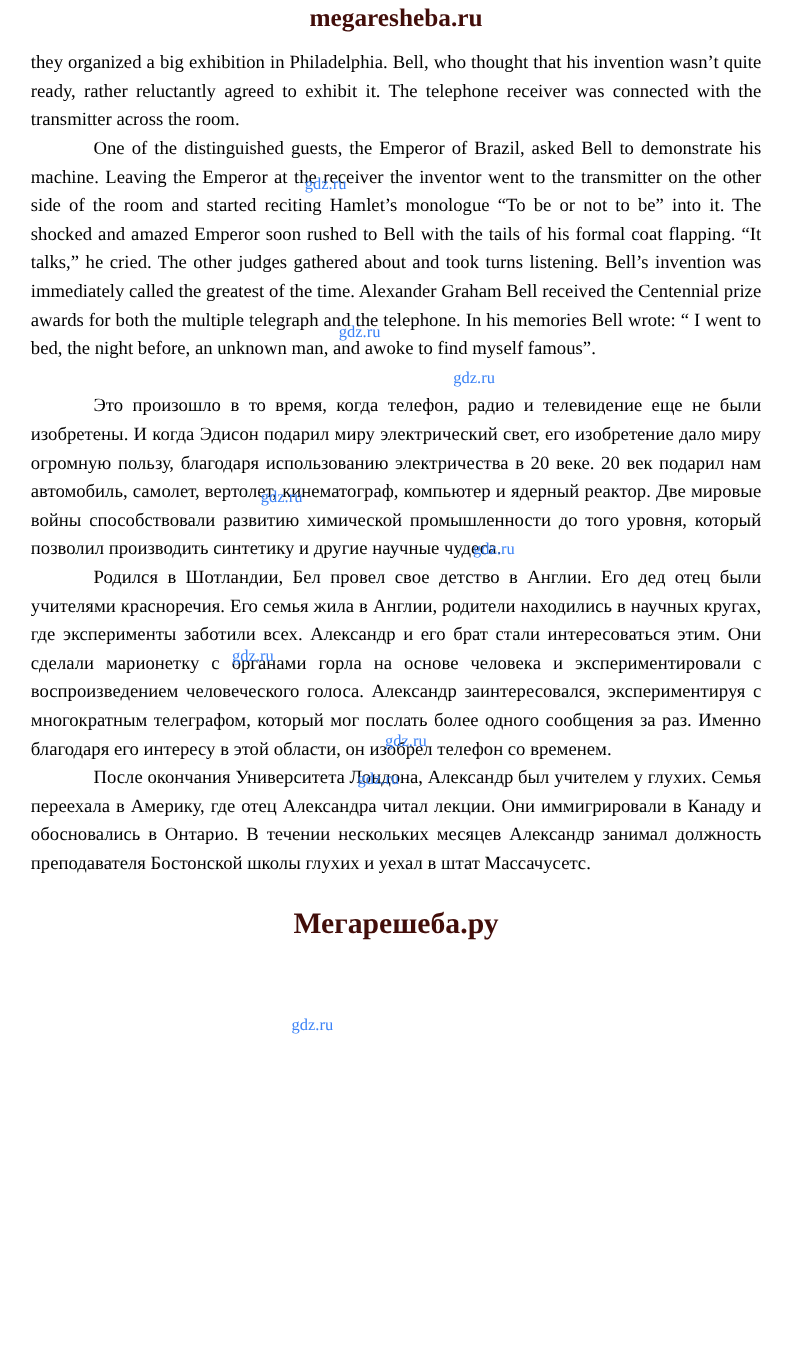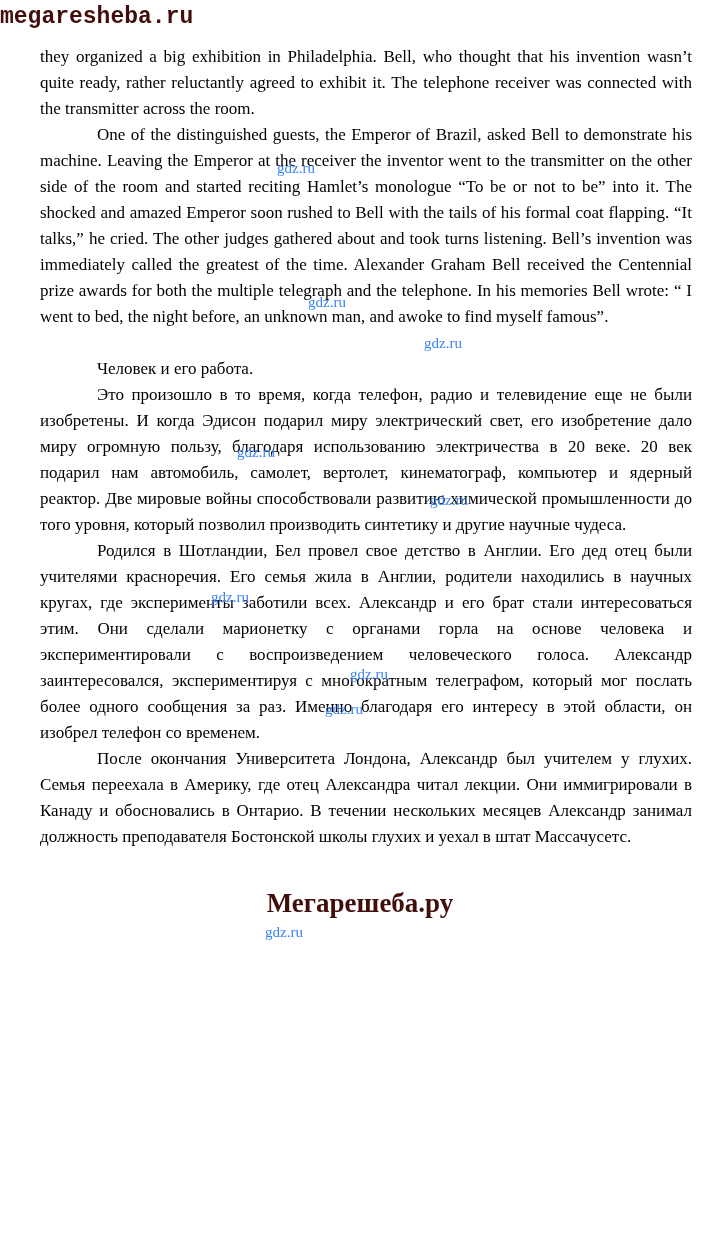--- a/index.html
+++ b/index.html
@@ -6,46 +6,46 @@
   html, body { margin: 0; padding: 0; }
   body {
     width: 720px;
     height: 1243px;
     position: relative;
     overflow: hidden;
     background: #ffffff;
     color: #000000;
     font-family: "Liberation Serif", "DejaVu Serif", serif;
   }
-  .site-header { text-align: left; padding-top: 2px; font-family: Liberation Mono, monospace; }
+  .site-header { text-align: center; padding-top: 2px; }
   .site-header .brand {
     font-size: 23px;
     font-weight: bold;
     color: #420e0a;
     line-height: 30px;
     display: inline-block;
   }
   .content {
-    margin: 12px 28px 0 40px;
+    margin: 12px 28px 0 28px;
     font-size: 17px;
     line-height: 26px;
     text-align: justify;
   }
   .content p { margin: 0; text-indent: 57px; }
   .content p.noindent { text-indent: 0; }
   .wm {
     font-weight: normal;
     font-size: 15px;
     color: #3b82f6;
     white-space: nowrap;
   }
   .wm-line { height: 26px; text-indent: 0; }
   .wm-line .wm { margin-left: 384px; }
   .wm.abs { position: absolute; z-index: 5; }
-  .site-footer { text-align: center; margin-top: 36px; }
+  .site-footer { text-align: center; margin-top: 24px; }
   .site-footer .brand {
     font-size: 27px;
     font-weight: bold;
     color: #420e0a;
     line-height: 34px;
     display: inline-block;
   }
 </style>
 </head>
 <body>
@@ -55,21 +55,20 @@
 </header>
 
 <main class="content">
   <p class="noindent">they organized a big exhibition in Philadelphia. Bell, who thought that his invention wasn’t quite ready, rather reluctantly agreed to exhibit it. The telephone receiver was connected with the transmitter across the room.</p>
   <p>One of the distinguished guests, the Emperor of Brazil, asked Bell to demonstrate his machine. Leaving the Emperor at the receiver the inventor went to the transmitter on the other side of the room and started reciting Hamlet’s monologue “To be or not to be” into it. The shocked and amazed Emperor soon rushed to Bell with the tails of his formal coat flapping. “It talks,” he cried. The other judges gathered about and took turns listening. Bell’s invention was immediately called the greatest of the time. Alexander Graham Bell received the Centennial prize awards for both the multiple telegraph and the telephone. In his memories Bell wrote: “ I went to bed, the night before, an unknown man, and awoke to find myself famous”.</p>
 
   <div class="wm-line">
     <span class="wm">gdz.ru</span>
   </div>
 
-  <p>Человек и его работа.</p>
   <p>Это произошло в то время, когда телефон, радио и телевидение еще не были изобретены. И когда Эдисон подарил миру электрический свет, его изобретение дало миру огромную пользу, благодаря использованию электричества в 20 веке. 20 век подарил нам автомобиль, самолет, вертолет, кинематограф, компьютер и ядерный реактор. Две мировые войны способствовали развитию химической промышленности до того уровня, который позволил производить синтетику и другие научные чудеса.</p>
   <p>Родился в Шотландии, Бел провел свое детство в Англии. Его дед отец были учителями красноречия. Его семья жила в Англии, родители находились в научных кругах, где эксперименты заботили всех. Александр и его брат стали интересоваться этим. Они сделали марионетку с органами горла на основе человека и экспериментировали с воспроизведением человеческого голоса. Александр заинтересовался, экспериментируя с многократным телеграфом, который мог послать более одного сообщения за раз. Именно благодаря его интересу в этой области, он изобрел телефон со временем.</p>
   <p>После окончания Университета Лондона, Александр был учителем у глухих. Семья переехала в Америку, где отец Александра читал лекции. Они иммигрировали в Канаду и обосновались в Онтарио. В течении нескольких месяцев Александр занимал должность преподавателя Бостонской школы глухих и уехал в штат Массачусетс.</p>
 </main>
 
 <footer class="site-footer">
   <div class="brand">Мегарешеба.ру</div>
 </footer>
 
 <span class="wm abs" style="left:277px; top:160px;">gdz.ru</span>

